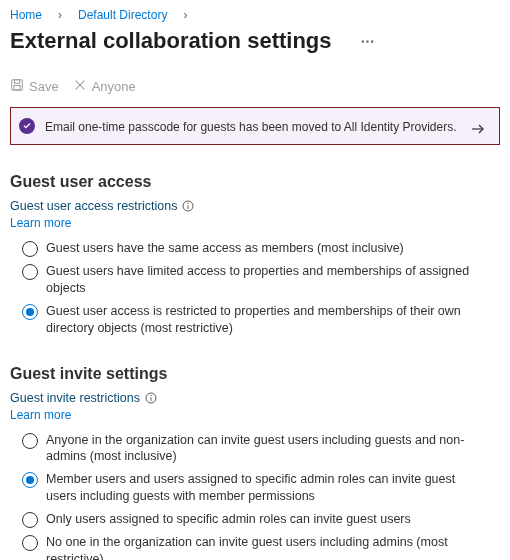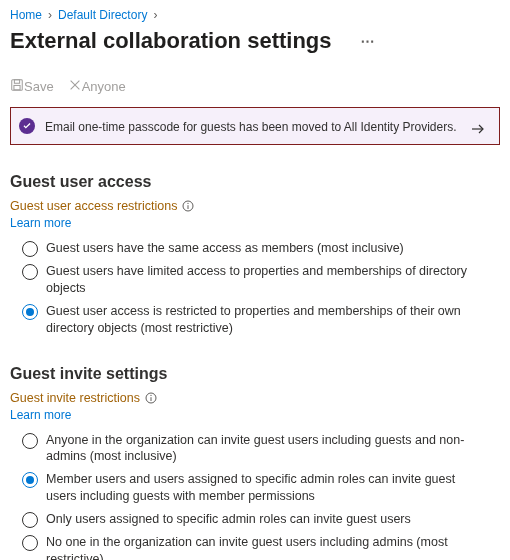--- a/index.html
+++ b/index.html
@@ -7,21 +7,21 @@
     font-family: "Segoe UI", -apple-system, BlinkMacSystemFont, sans-serif;
     font-size: 13px;
     color: #323130;
     background: #fff;
     width: 510px;
     padding: 8px 10px;
   }
   .breadcrumb {
     display: flex;
     align-items: center;
-    gap: 6px;
+    gap: 16px;
     font-size: 12px;
     margin-bottom: 6px;
   }
   .breadcrumb a { color: #0078d4; text-decoration: none; cursor: pointer; }
   .breadcrumb .sep { color: #605e5c; }
   h1.page-title {
     font-size: 22px;
     font-weight: 600;
     color: #201f1e;
     display: flex;
@@ -36,20 +36,21 @@
   }
   .toolbar {
     display: flex;
     gap: 14px;
     margin: 24px 0 12px 0;
     font-size: 13px;
   }
   .tb-btn {
     display: flex;
     align-items: center;
+    gap: 5px;
     color: #a19f9d;
     cursor: pointer;
   }
   .tb-btn svg { width: 14px; height: 14px; }
   .banner {
     background: #f6f0fa;
     border: 1px solid #7f1d1d;
     padding: 10px 8px;
     display: flex;
     align-items: flex-end;
@@ -71,21 +72,21 @@
     vertical-align: middle;
   }
   h2.section {
     font-size: 16px;
     font-weight: 600;
     color: #323130;
     margin-bottom: 8px;
   }
   .subhead {
     font-size: 12.5px;
-    color: #a16207;
+    color: #0c4a6e;
     display: flex;
     align-items: center;
     gap: 5px;
     margin-bottom: 2px;
   }
   .info-icon {
     width: 12px; height: 12px;
     display: inline-flex;
     align-items: center; justify-content: center;
   }
@@ -198,21 +199,21 @@
   </span>
 </div>
 <a class="learn">Learn more</a>
 <div class="radio-group" id="access-group">
     <div class="radio-row">
       <div class="radio"></div>
       <span>Guest users have the same access as members (most inclusive)</span>
     </div>
     <div class="radio-row">
       <div class="radio"></div>
-      <span>Guest users have limited access to properties and memberships of directory objects</span>
+      <span>Guest users have limited access to properties and memberships of assigned objects</span>
     </div>
     <div class="radio-row">
       <div class="radio checked"></div>
       <span>Guest user access is restricted to properties and memberships of their own directory objects (most restrictive)</span>
     </div>
   </div>
 
 
 <h2 class="section">Guest invite settings</h2>
 <div class="subhead">

